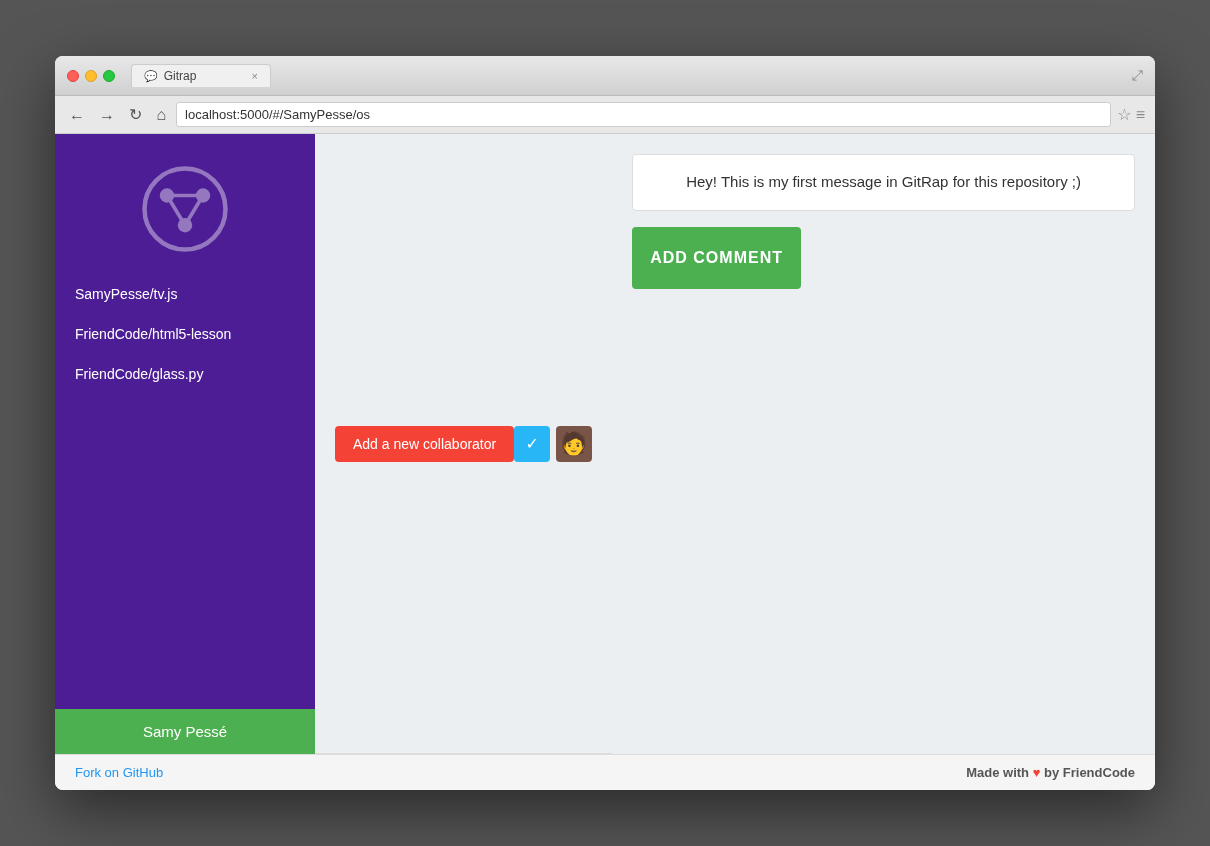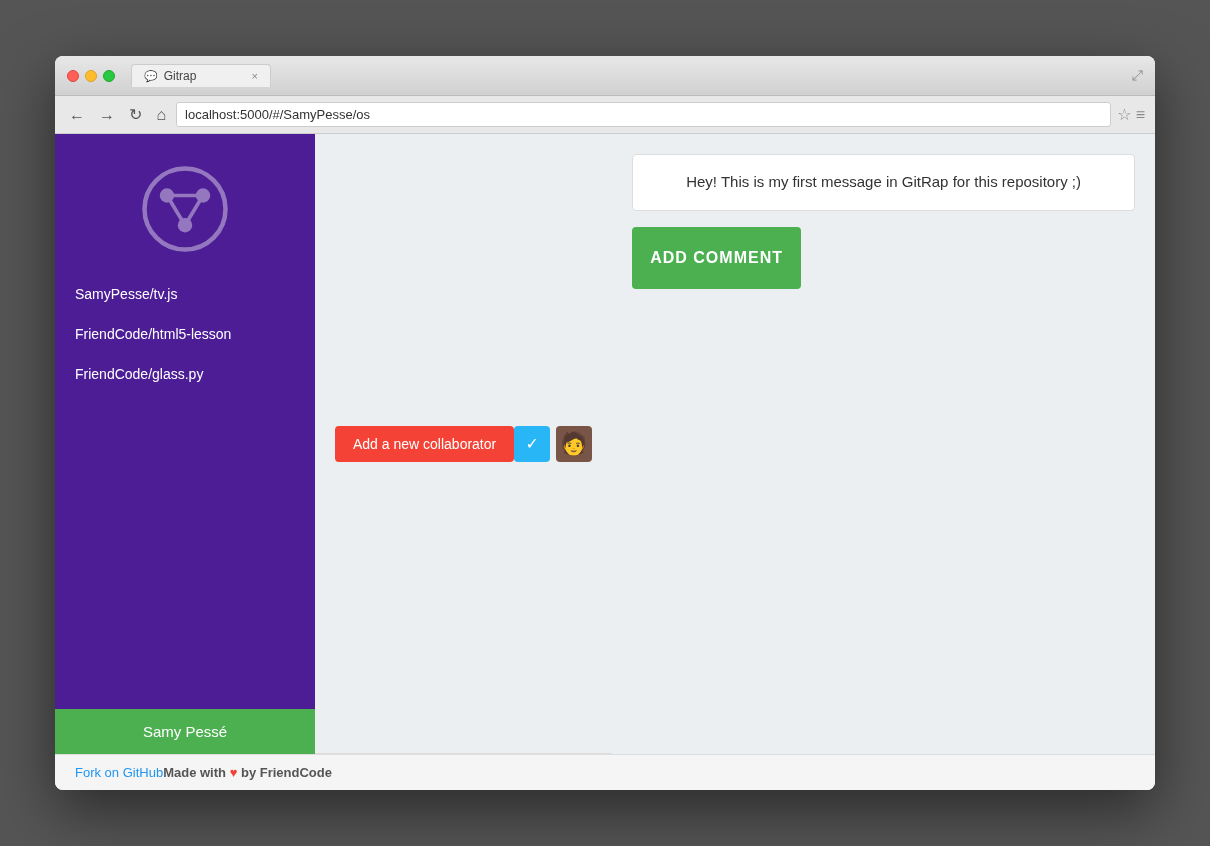--- a/index.html
+++ b/index.html
@@ -274,20 +274,21 @@
       letter-spacing: 1px;
       cursor: pointer;
     }
 
     
     .browser-footer {
       background: #f5f5f5;
       border-top: 1px solid #ddd;
       padding: 10px 20px;
       display: flex;
+      justify-content: space-between;
       align-items: center;
       font-size: 13px;
     }
 
     .footer-link {
       color: #2196F3;
       text-decoration: none;
       cursor: pointer;
     }
 

